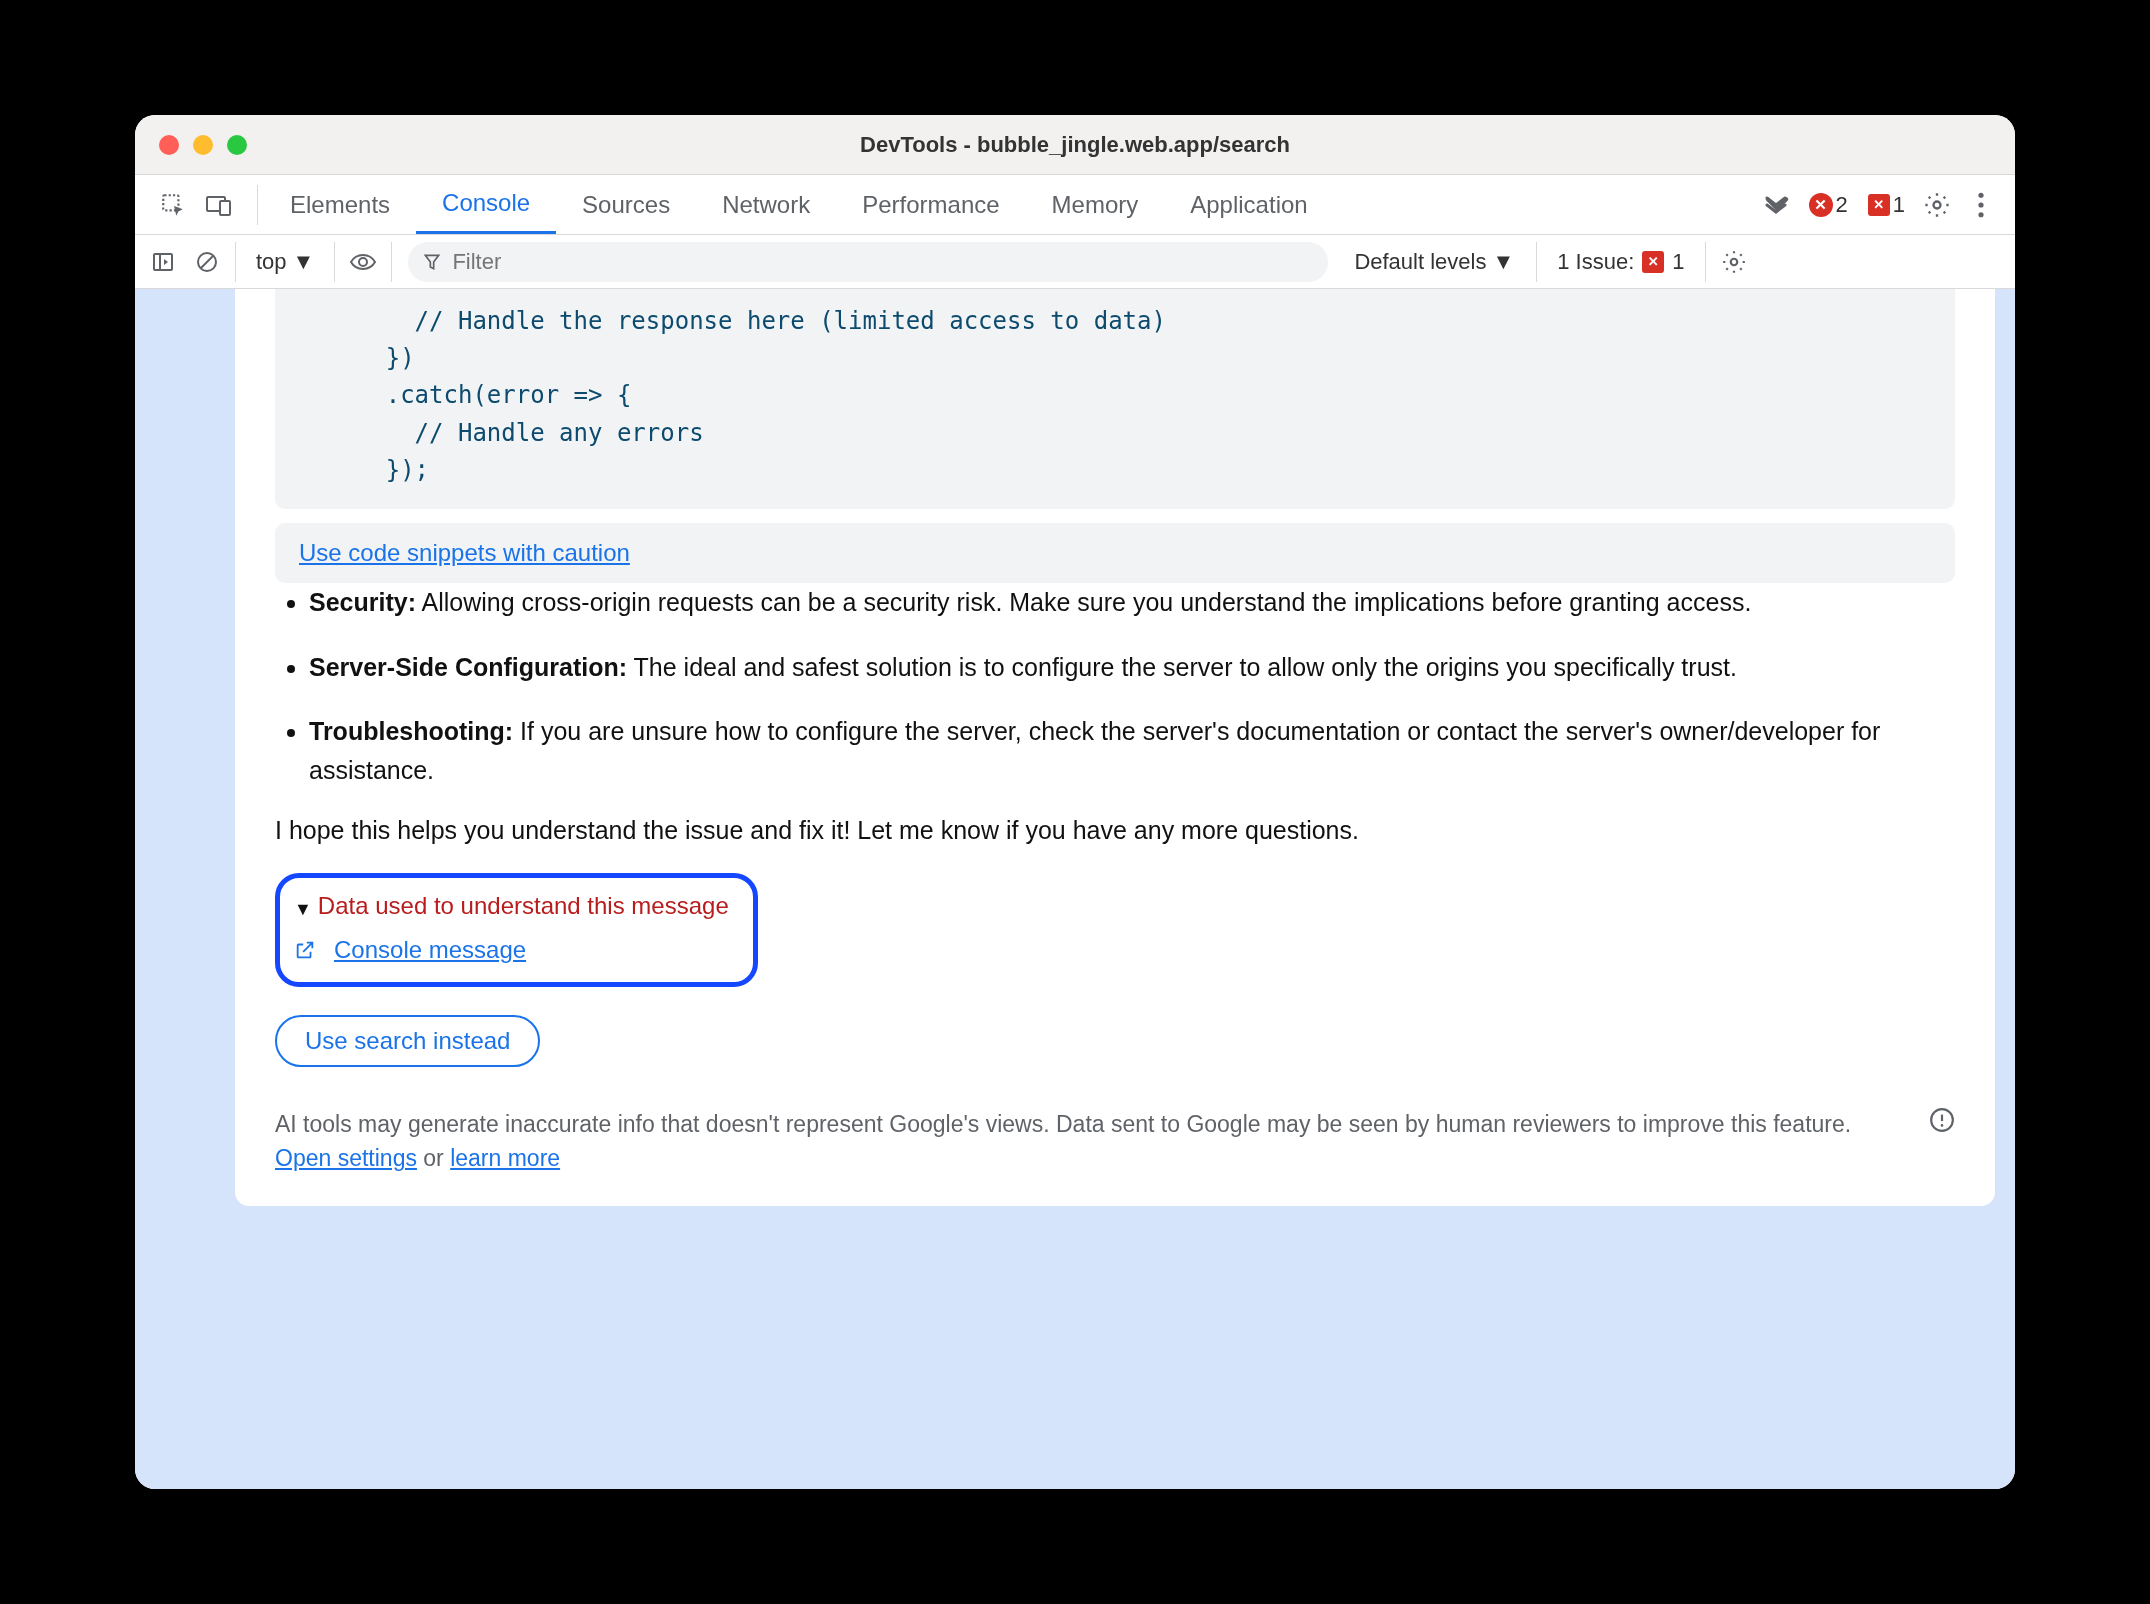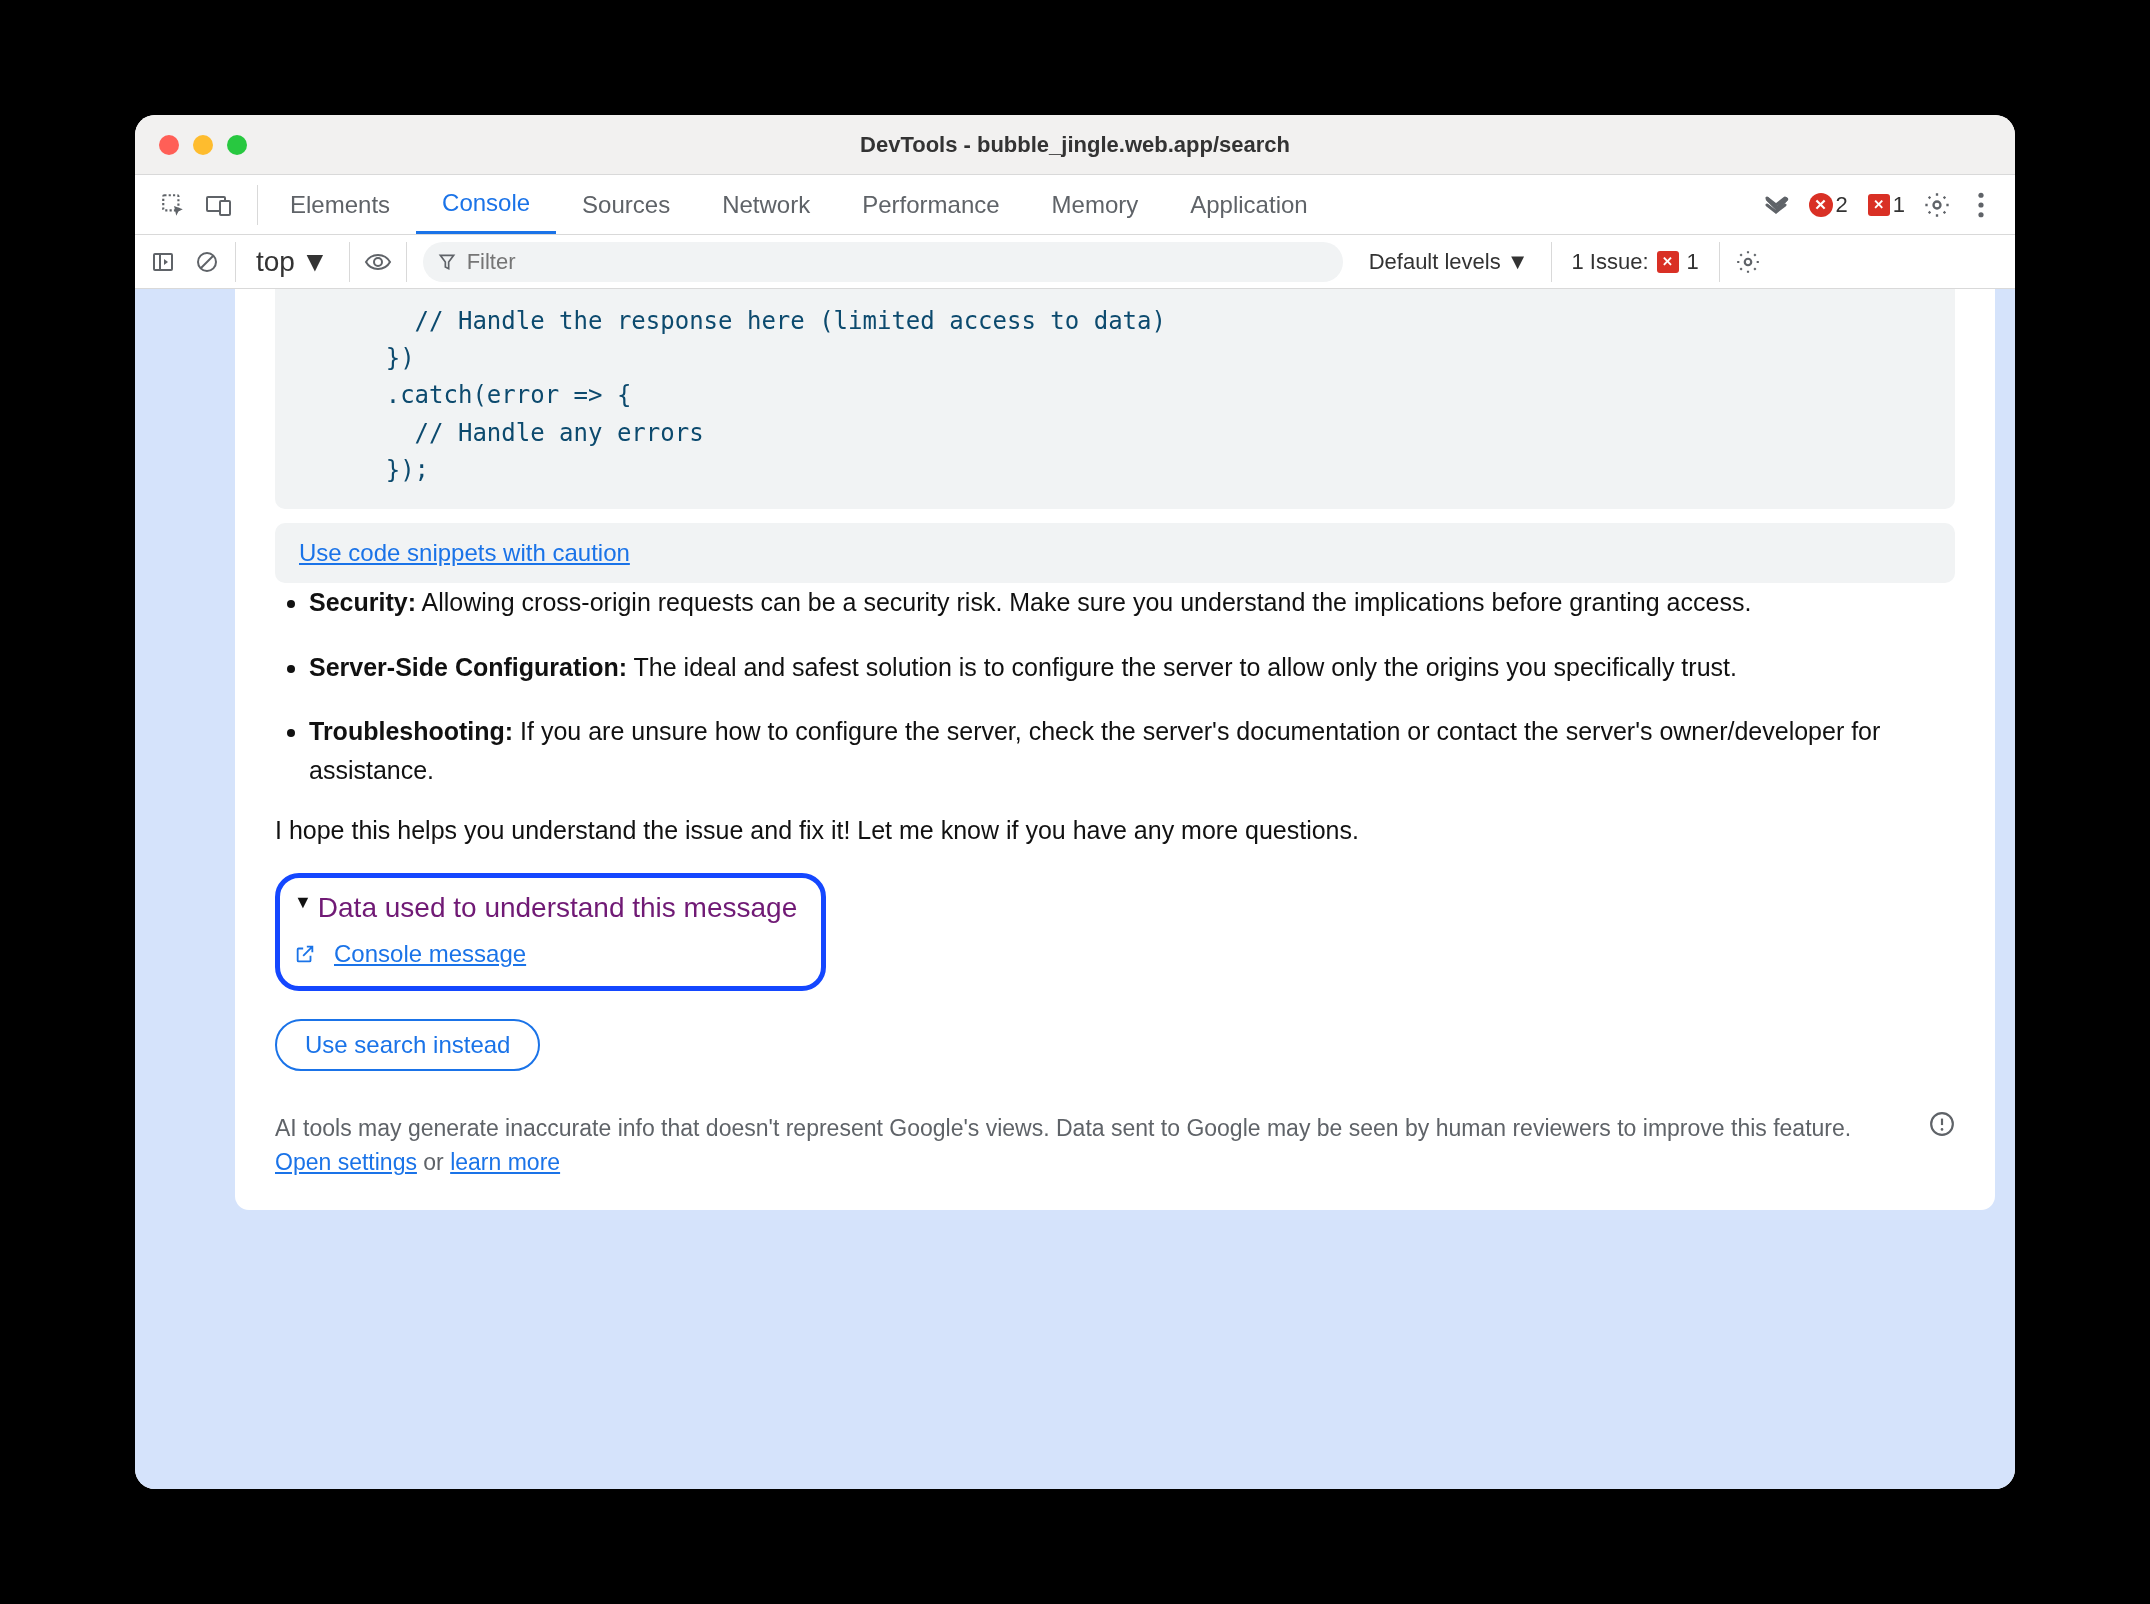--- a/index.html
+++ b/index.html
@@ -55,21 +55,21 @@
   .tabsbar .right { margin-left:auto; display:flex; align-items:center; gap:0; padding-right:6px; }
   .badge-group{display:flex;align-items:center;gap:3px;padding:0 10px;}
   .badge-circle{width:24px;height:24px;border-radius:50%;background:#d93025;color:#fff;display:flex;align-items:center;justify-content:center;font-size:15px;font-weight:700;}
   .badge-sq{width:22px;height:22px;border-radius:3px;background:#d93025;color:#fff;display:flex;align-items:center;justify-content:center;font-size:13px;font-weight:700;}
   .badge-num{font-size:22px;color:#333;}
 
   
   .filterbar{
     height:54px;border-bottom:1px solid #d9d9d9;display:flex;align-items:center;padding:0 6px;
   }
-  .ctx-select{font-size:28px;color:#333;padding:0 14px;display:flex;align-items:center;gap:6px;cursor:pointer;}
+  .ctx-select{font-size:22px;color:#333;padding:0 14px;display:flex;align-items:center;gap:6px;cursor:pointer;}
   .filter-wrap{flex:1;position:relative;margin:0 10px;max-width:920px;}
   .filter-wrap .fico{position:absolute;left:14px;top:50%;transform:translateY(-50%);color:#5f6368;}
   .filter-wrap input{width:100%;height:40px;border:none;background:#f1f3f4;border-radius:20px;padding:0 18px 0 44px;font-size:22px;color:#333;outline:none;}
   .levels{font-size:22px;color:#333;padding:0 16px;display:flex;align-items:center;gap:6px;cursor:pointer;}
   .issues{font-size:22px;color:#333;display:flex;align-items:center;gap:8px;padding:0 14px;}
 
   
   .content{
     background:#d5e3fb;
     padding:0 20px 20px 100px;
@@ -93,21 +93,21 @@
   .caution a{color:#1a73e8;font-size:24px;text-align:right;}
   .section-h{font-size:26px;font-weight:700;margin:36px 0 20px 0;color:#111;}
   .bullets{list-style:disc;padding-left:34px;}
   .bullets li{font-size:25px;line-height:1.55;color:#111;margin-bottom:26px;}
   .bullets li b{font-weight:700;}
   .closing{font-size:25px;color:#111;margin-top:6px;}
   .details{
     border:5px solid #1447ff;border-radius:24px;
     padding:14px 24px 18px 10px;margin-top:28px;display:inline-block;
   }
-  .details summary{font-size:28px;color:#701a75;cursor:pointer;list-style:none;display:flex;align-items:flex-start;gap:6px;padding-left:4px;}
+  .details summary{font-size:24px;color:#b91c1c;cursor:pointer;list-style:none;display:flex;align-items:flex-end;gap:6px;padding-left:4px;}
   .details summary::before{content:"▼";font-size:18px;color:#111;}
   .details-link{display:flex;align-items:center;gap:18px;color:#1a73e8;font-size:24px;text-decoration:underline;margin-top:16px;padding-left:4px;}
   .pill-btn{
     border:2px solid #1a73e8;color:#1a73e8;background:#fff;
     border-radius:28px;padding:10px 28px;font-size:24px;cursor:pointer;
     margin-top:28px;
   }
   .disclaimer{
     display:flex;align-items:flex-start;gap:20px;margin-top:40px;
     font-size:23px;color:#5f6368;line-height:1.5;

